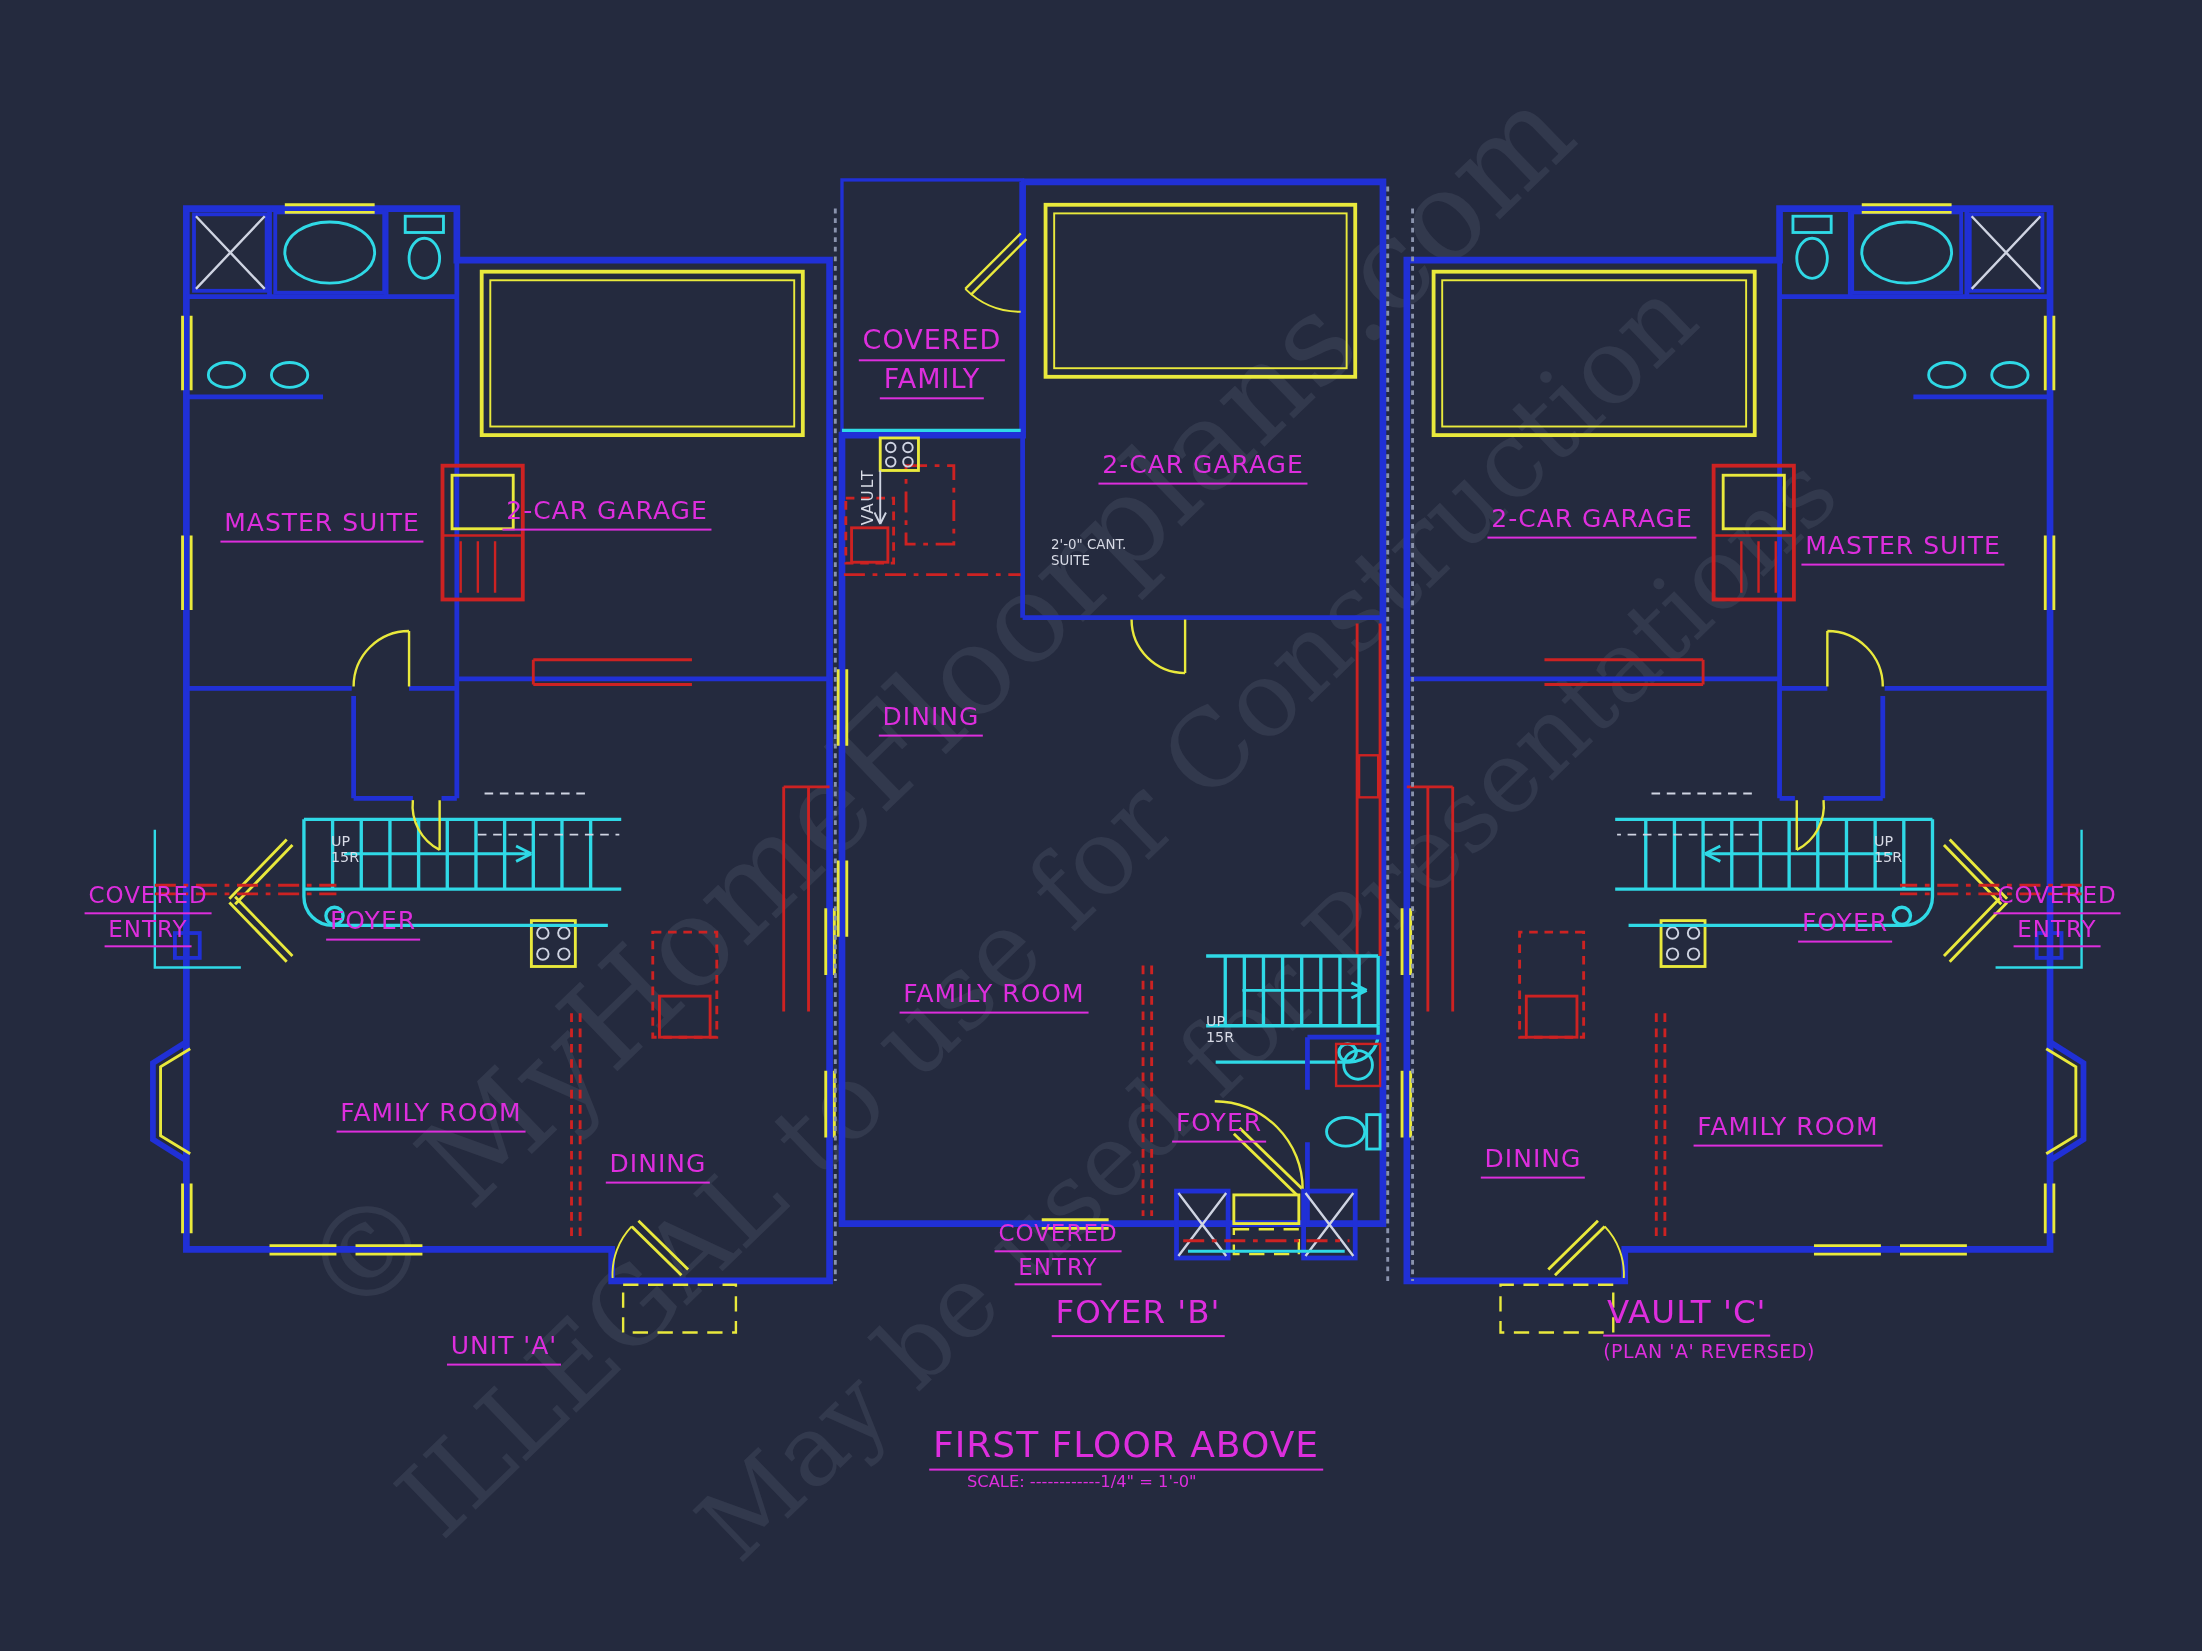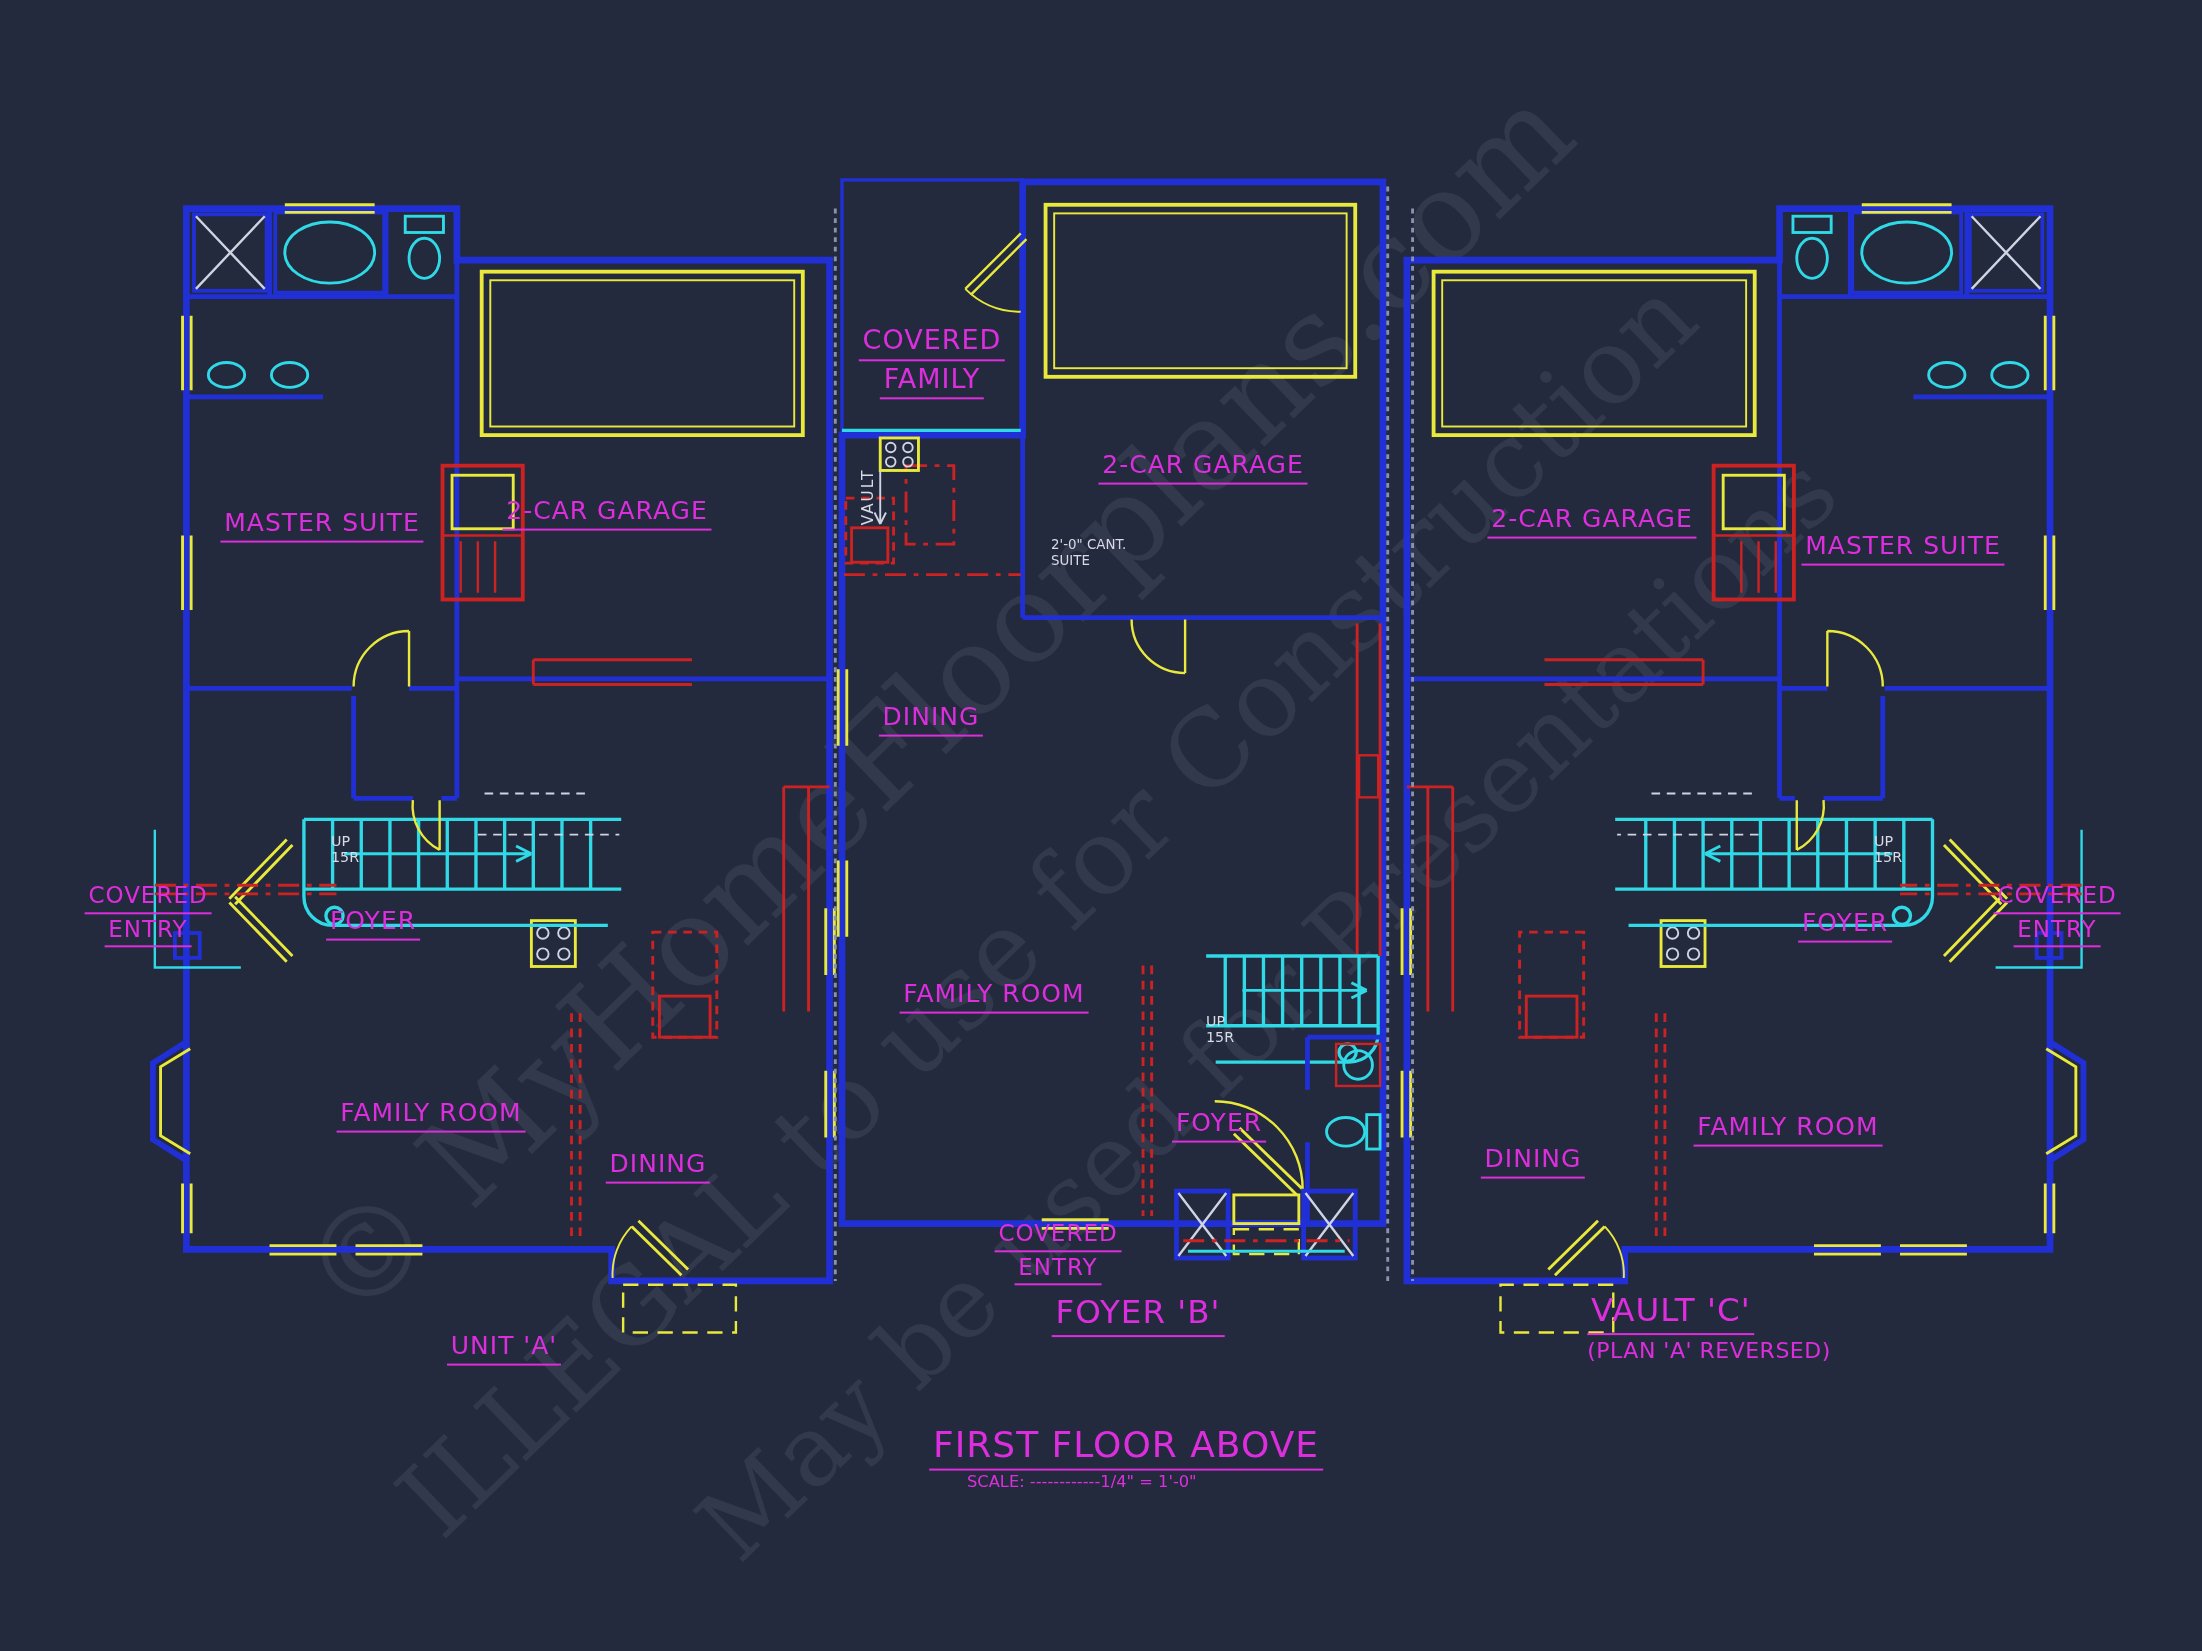--- a/index.html
+++ b/index.html
@@ -19,21 +19,21 @@
   .w7{stroke-width:7;} .w5{stroke-width:5;} .w4{stroke-width:4;}
   .dash{stroke-dasharray:16 10;}
   .dash2{stroke-dasharray:9 7;}
   .dashdot{stroke-dasharray:22 8 5 8;}
   .hatch{fill:none;stroke:#8a93ad;stroke-width:3;stroke-dasharray:5 5;}
   
   .lbl{position:absolute;color:var(--magenta);transform:translate(-50%,-50%);
     text-align:left;white-space:nowrap;letter-spacing:1px;z-index:3;}
   .lbl .u{display:inline-block;border-bottom:2.9px solid currentColor;padding:0 3.8px 3.8px;}
   .lbl .blk{display:block;margin:0 auto 1.9px;width:max-content;}
-  .lbl .note{display:block;font-size:22px;letter-spacing:0.5px;margin-top:3px;}
+  .lbl .note{display:block;font-size:19px;letter-spacing:0.5px;margin-top:3px;}
   .wlbl{position:absolute;color:var(--white);white-space:nowrap;z-index:3;line-height:16.3px;}
   .vault{transform:translate(-50%,-50%) rotate(-90deg);letter-spacing:1.9px;}
   .wm{position:absolute;font-family:"DejaVu Serif",serif;color:rgba(202,212,238,0.09);
     white-space:nowrap;transform:translate(-50%,-50%) rotate(-44deg);z-index:1;}
 </style>
 </head>
 <body>
 
 <div id="canvas">
 

